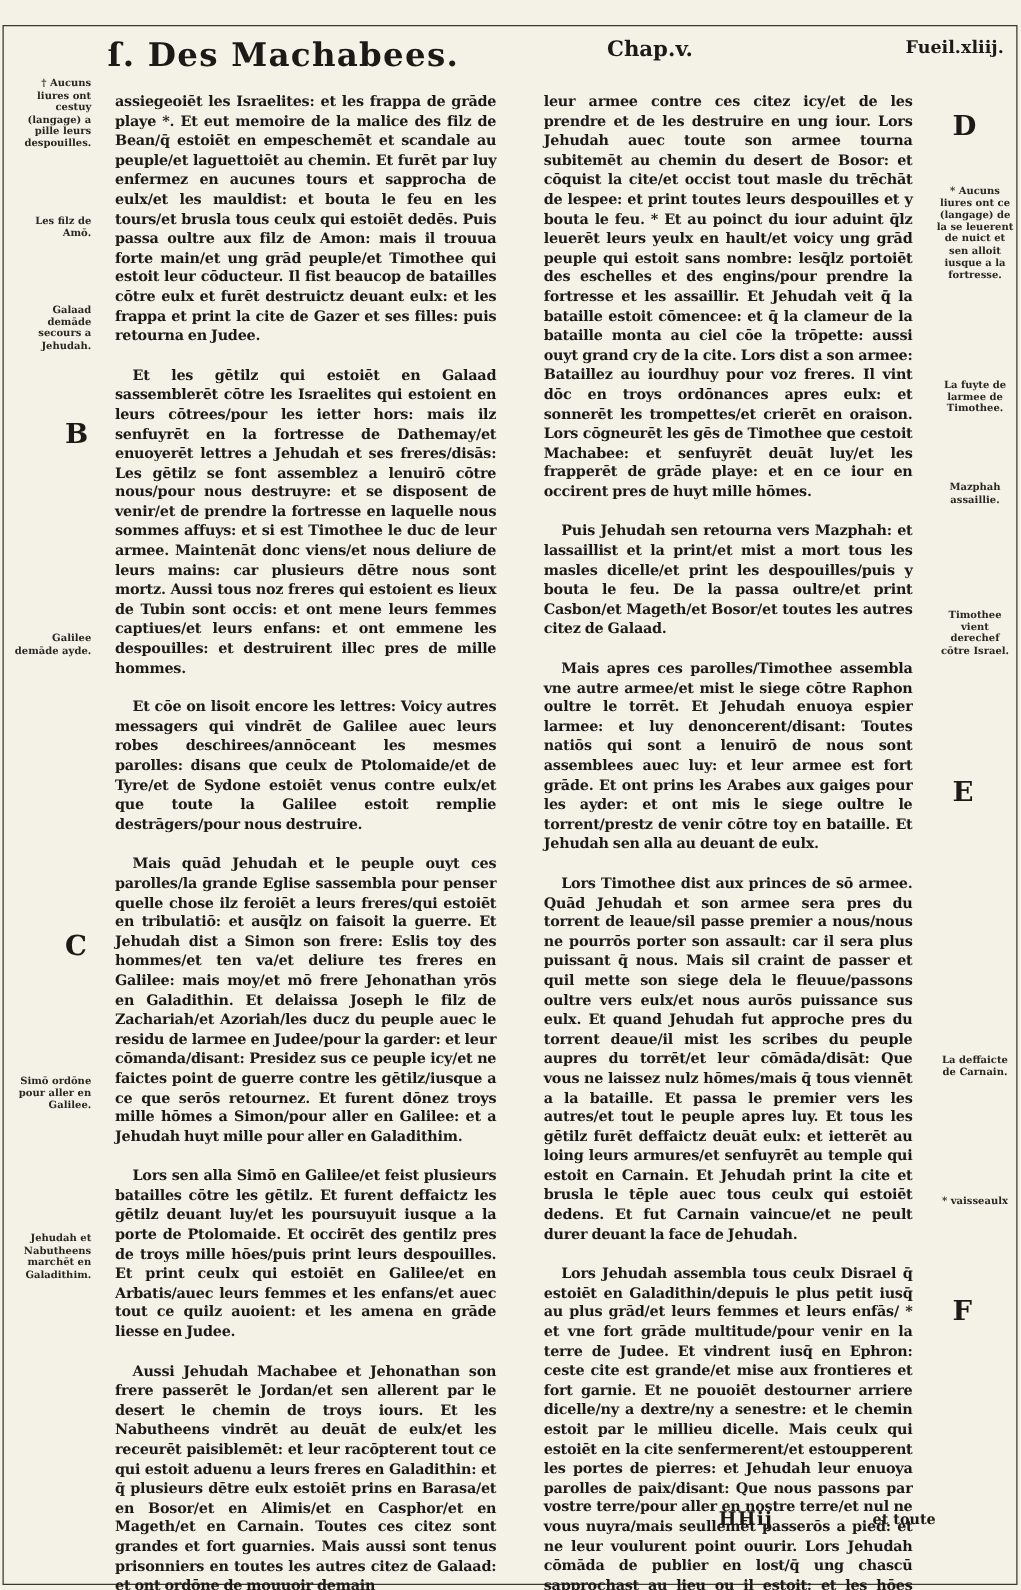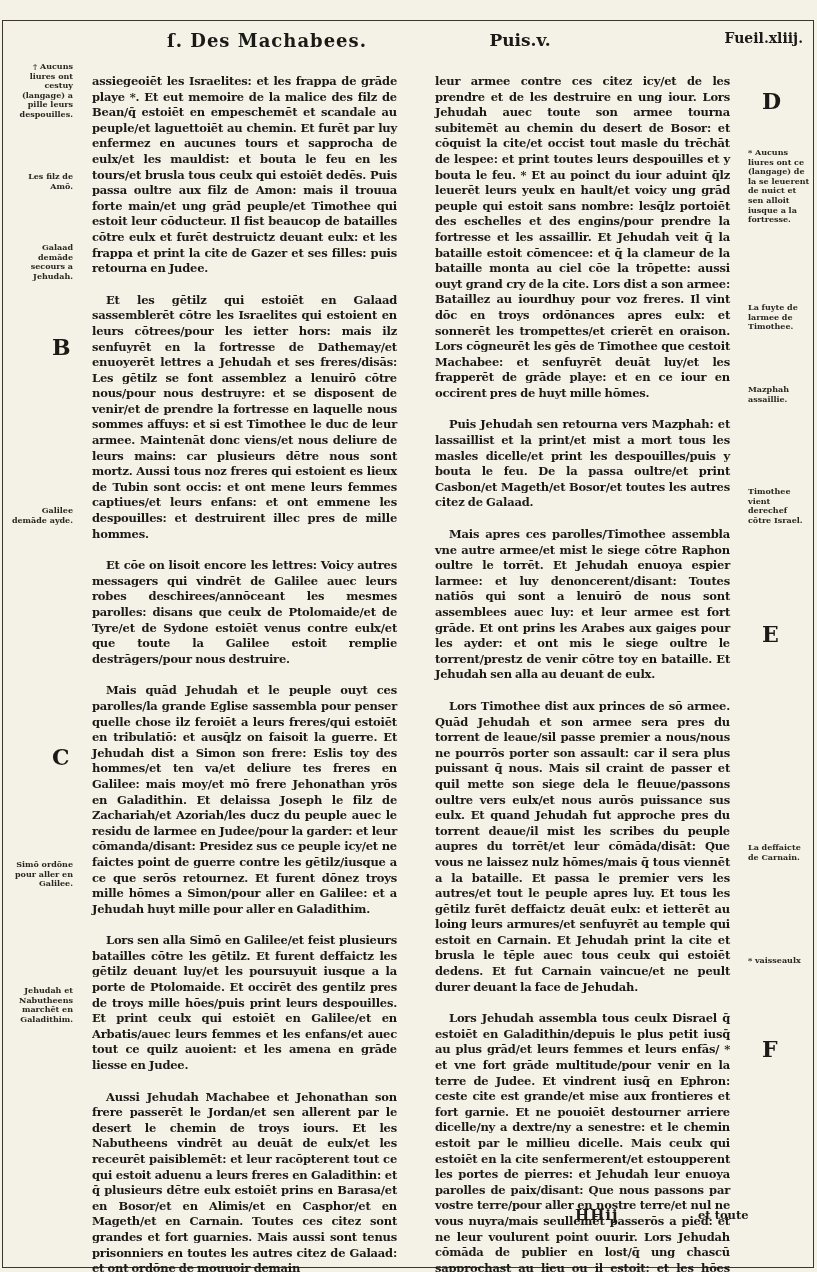--- a/index.html
+++ b/index.html
@@ -11,21 +11,21 @@
     color:#1c1a17;
     overflow:hidden;
   }
   .frame{
     position:absolute;left:2px;top:20px;width:810px;height:1246px;
     border:1px solid #3a362f;
     pointer-events:none;
   }
   
   .hdr{position:absolute;top:30px;font-weight:700;white-space:nowrap;}
-  .hdr-title{left:102px;width:330px;text-align:center;font-size:18px;letter-spacing:1px;}
+  .hdr-title{left:86px;width:330px;font-size:26px;letter-spacing:1px;}
   .hdr-chap{left:420px;width:200px;text-align:center;font-size:17px;}
   .hdr-folio{right:14px;font-size:14px;}
   
   .col{
     position:absolute;top:58px;
     font-size:11.5px;line-height:15.6px;
     font-weight:700;
     text-align:justify;
     letter-spacing:-0.2px;
     word-spacing:-0.5px;
@@ -35,37 +35,37 @@
   .col p{margin:16px;}
   .col p.indent{text-indent:14px;}
   
   .mnote{
     position:absolute;
     font-size:8px;line-height:9.6px;
     font-weight:700;
     color:#2a2722;
   }
   .mnote.left{left:7px;width:66px;text-align:right;}
-  .mnote.right{left:748px;width:64px;text-align:left;}
+  .mnote.right{left:748px;width:64px;text-align:center;}
   .mletter{
     position:absolute;
     font-size:22px;font-weight:700;line-height:22px;
   }
   
   .sig{position:absolute;top:1206px;left:575px;font-size:15px;font-weight:700;letter-spacing:1px;}
   .catch{position:absolute;top:1208px;left:698px;font-size:11.5px;font-weight:700;}
 </style>
 </head>
 <body>
 
 <div class="page">
   <div class="frame"></div>
 
   <div class="hdr hdr-title">ſ.   Des Machabees.</div>
-  <div class="hdr hdr-chap">Puis.v.</div>
+  <div class="hdr hdr-chap">Chap.v.</div>
   <div class="hdr hdr-folio">Fueil.xliij.</div>
 
   <div class="mnote left" style="top:62px">† Aucuns liures ont cestuy (langage) a pille leurs despouilles.</div>
   <div class="mnote left" style="top:172px">Les filz de Amō.</div>
   <div class="mnote left" style="top:243px">Galaad demāde secours a Jehudah.</div>
   <div class="mletter" style="top:336px;left:52px">B</div>
   <div class="mnote left" style="top:506px">Galilee demāde ayde.</div>
   <div class="mletter" style="top:746px;left:52px">C</div>
   <div class="mnote left" style="top:860px">Simō ordōne pour aller en Galilee.</div>
   <div class="mnote left" style="top:986px">Jehudah et Nabutheens marchēt en Galadithim.</div>

